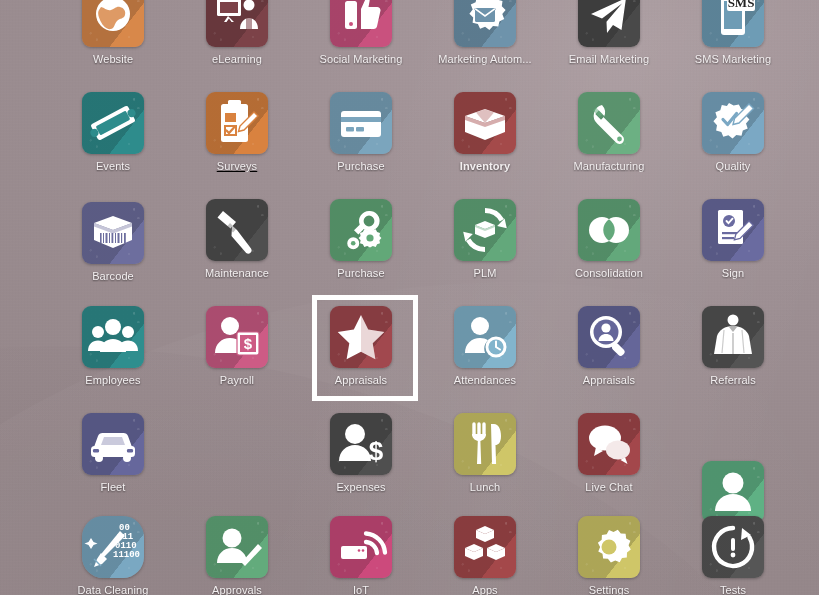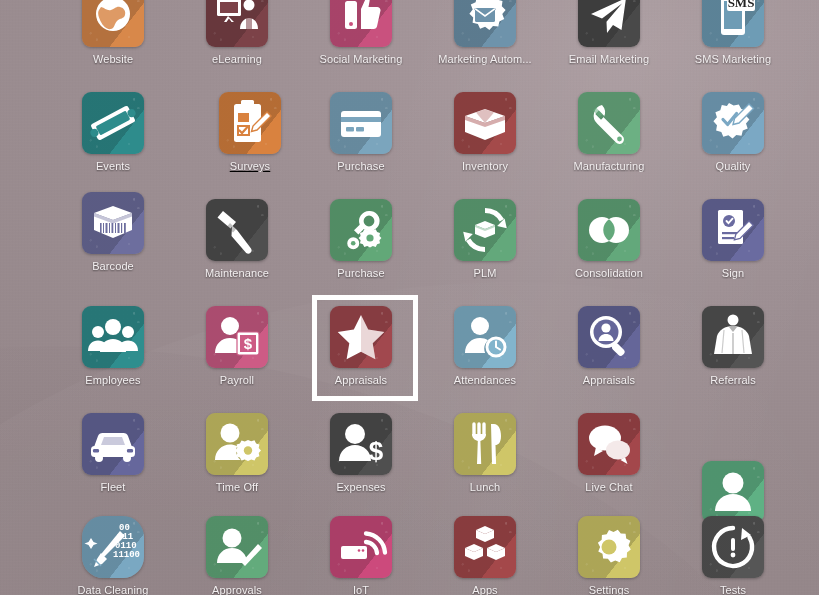--- a/index.html
+++ b/index.html
@@ -174,21 +174,21 @@
             <rect x="10" y="22" width="42" height="18" rx="2.5" fill="#ffffff"></rect>
             <rect x="14" y="26" width="34" height="10" rx="1.5" fill="#2e8c8c"></rect>
             <circle cx="10" cy="31" r="4" fill="#2e8c8c"></circle>
             <circle cx="52" cy="31" r="4" fill="#2e8c8c"></circle>
           </g>
         </svg>
         <div class="speck"></div>
       </div>
       <div class="tile-label">Events</div>
     </div>
-    <div class="app-tile" style="left: 188px; top: 92px; text-decoration: underline;">
+    <div class="app-tile" style="left: 175px; top: 92px; text-decoration: underline;">
       <div class="tile-icon" style="background: linear-gradient(135deg, rgb(217, 130, 63) 0%, rgb(217, 130, 63) 100%);">
         <div class="shadow"></div>
         <svg viewBox="0 0 62 62" xmlns="http://www.w3.org/2000/svg">
           <rect x="15" y="12" width="27" height="38" rx="2.5" fill="#ffffff"></rect>
           <rect x="22" y="8" width="13" height="7" rx="1.5" fill="#ffffff"></rect>
           <rect x="19" y="21" width="11" height="9" fill="#d9823f"></rect>
           <rect x="19" y="34" width="11" height="9" fill="none" stroke="#d9823f" stroke-width="2"></rect>
           <path d="M20.5 38.5l2.5 2.6 5-5.6" stroke="#d9823f" stroke-width="2.2" fill="none" stroke-linecap="round"></path>
           <path d="M48 20l4 4-14 14-5.5 1.5L34 34z" fill="#ffffff" stroke="#d9823f" stroke-width="1.4"></path>
         </svg>
@@ -202,21 +202,21 @@
         <svg viewBox="0 0 62 62" xmlns="http://www.w3.org/2000/svg">
           <rect x="11" y="19" width="40" height="26" rx="3" fill="#ffffff"></rect>
           <rect x="11" y="25" width="40" height="5" fill="#7ba5bd"></rect>
           <rect x="16" y="35" width="8" height="4.5" rx="1" fill="#7ba5bd"></rect>
           <rect x="26" y="35" width="8" height="4.5" rx="1" fill="#7ba5bd"></rect>
         </svg>
         <div class="speck"></div>
       </div>
       <div class="tile-label">Purchase</div>
     </div>
-    <div class="app-tile" style="left: 423px; top: 92px;">
+    <div class="app-tile" style="left: 423px; top: 92px; font-weight: bold;">
       <div class="tile-icon" style="background: linear-gradient(135deg, rgb(164, 74, 74) 0%, rgb(164, 74, 74) 100%);">
         <div class="shadow"></div>
         <svg viewBox="0 0 62 62" xmlns="http://www.w3.org/2000/svg">
           <path d="M31 17l20 7-20 7-20-7z" fill="#ffffff"></path>
           <path d="M11 24v16l20 8V31z" fill="#ffffff"></path>
           <path d="M51 24v16l-20 8V31z" fill="#ffffff"></path>
           <path d="M31 31l-20-7v4l20 7 20-7v-4z" fill="#a44a4a" opacity=".45"></path>
           <path d="M22 20.5L31 31l9-10.5-9-3.3z" fill="#a44a4a" opacity=".35"></path>
         </svg>
         <div class="speck"></div>
@@ -240,21 +240,21 @@
         <div class="shadow"></div>
         <svg viewBox="0 0 62 62" xmlns="http://www.w3.org/2000/svg">
           <path d="M27 11l4.6 2.6 5.2-1.2 2.5 4.7 5.2 1.3-.8 5.2 3.7 3.8-3.4 4 1.7 5-4.9 2.1-1.3 5.2-5.2-.7-3.8 3.6-4.1-3.4-5.1 1.6-2-4.9-5.2-1.5.9-5.2-3.6-3.9 3.5-4-1.5-5.1 4.9-2 1.5-5.1 5.1.9z" fill="#ffffff"></path>
           <path d="M21 27.5l4.6 5 9-11" stroke="#7ba8c4" stroke-width="3.2" fill="none" stroke-linecap="round" stroke-linejoin="round"></path>
           <path d="M47 12l4.5 4.5-14.5 14.5-6 1.5 1.5-6z" fill="#ffffff" stroke="#7ba8c4" stroke-width="1.4"></path>
         </svg>
         <div class="speck"></div>
       </div>
       <div class="tile-label">Quality</div>
     </div>
-    <div class="app-tile" style="left: 51px; top: 192px;">
+    <div class="app-tile" style="left: 51px; top: 202px;">
       <div class="tile-icon" style="background: linear-gradient(135deg, rgb(109, 110, 158) 0%, rgb(109, 110, 158) 100%);">
         <div class="shadow"></div>
         <svg viewBox="0 0 62 62" xmlns="http://www.w3.org/2000/svg">
           <path d="M31 14l19 7-19 7-19-7z" fill="#ffffff"></path>
           <path d="M12 21v17l19 8V28z" fill="#ffffff"></path>
           <path d="M50 21v17l-19 8V28z" fill="#ffffff"></path>
           <path d="M31 28l-19-7v3.5l19 7 19-7V21z" fill="#6d6e9e" opacity=".4"></path>
           <g fill="#6d6e9e">
             <rect x="18" y="31" width="1.6" height="10"></rect>
             <rect x="21" y="31" width="1" height="10"></rect>
@@ -432,33 +432,20 @@
           <circle cx="31" cy="14" r="5.5" fill="#ffffff"></circle>
           <path d="M31 20c-8 0-14 4-16 10l-3 18h38l-3-18c-2-6-8-10-16-10z" fill="#ffffff"></path>
           <path d="M27 21l4 5 4-5-4-1.5z" fill="#545454" opacity=".45"></path>
           <path d="M31 27v21" stroke="#545454" stroke-width="1.6" opacity=".35"></path>
           <path d="M22 24l-2 23M40 24l2 23" stroke="#545454" stroke-width="1.2" opacity=".3" fill="none"></path>
         </svg>
         <div class="speck"></div>
       </div>
       <div class="tile-label">Referrals</div>
     </div>
-    <div class="app-tile" style="left: 175px; top: 413px;">
-      <div class="tile-icon" style="background: linear-gradient(135deg, rgb(207, 198, 104) 0%, rgb(207, 198, 104) 100%);">
-        <div class="shadow"></div>
-        <svg viewBox="0 0 62 62" xmlns="http://www.w3.org/2000/svg">
-          <circle cx="24" cy="20" r="9.5" fill="#ffffff"></circle>
-          <path d="M9 47c0-9 6.7-15.5 15-15.5 2.6 0 5 .6 7.1 1.7-.6 1.4-1 3-1 4.6 0 3.8 1.8 7.2 4.6 9.2z" fill="#ffffff"></path>
-          <path d="M42 27l3.2 1.3 3.3-1 1.6 3.1 3.3 1.1-.7 3.4 2.3 2.5-2.3 2.5.7 3.4-3.3 1.1-1.6 3.1-3.3-1L42 48l-3.2-1.4-3.3 1-1.6-3.1-3.3-1.1.7-3.4-2.3-2.5 2.3-2.5-.7-3.4 3.3-1.1 1.6-3.1 3.3 1z" fill="#ffffff"></path>
-          <circle cx="42" cy="37.5" r="4.2" fill="#cfc668"></circle>
-        </svg>
-        <div class="speck"></div>
-      </div>
-      <div class="tile-label">Time Off</div>
-    </div>
     <div class="app-tile" style="left: 299px; top: 413px;">
       <div class="tile-icon" style="background: linear-gradient(135deg, rgb(79, 79, 79) 0%, rgb(79, 79, 79) 100%);">
         <div class="shadow"></div>
         <svg viewBox="0 0 62 62" xmlns="http://www.w3.org/2000/svg">
           <circle cx="25" cy="21" r="10" fill="#ffffff"></circle>
           <path d="M9 48c0-9.5 7.2-16 16-16s16 6.5 16 16z" fill="#ffffff"></path>
           <text x="46" y="47" font-family="Liberation Sans, sans-serif" font-size="26" font-weight="bold" fill="#ffffff" text-anchor="middle">$</text>
         </svg>
         <div class="speck"></div>
       </div>

